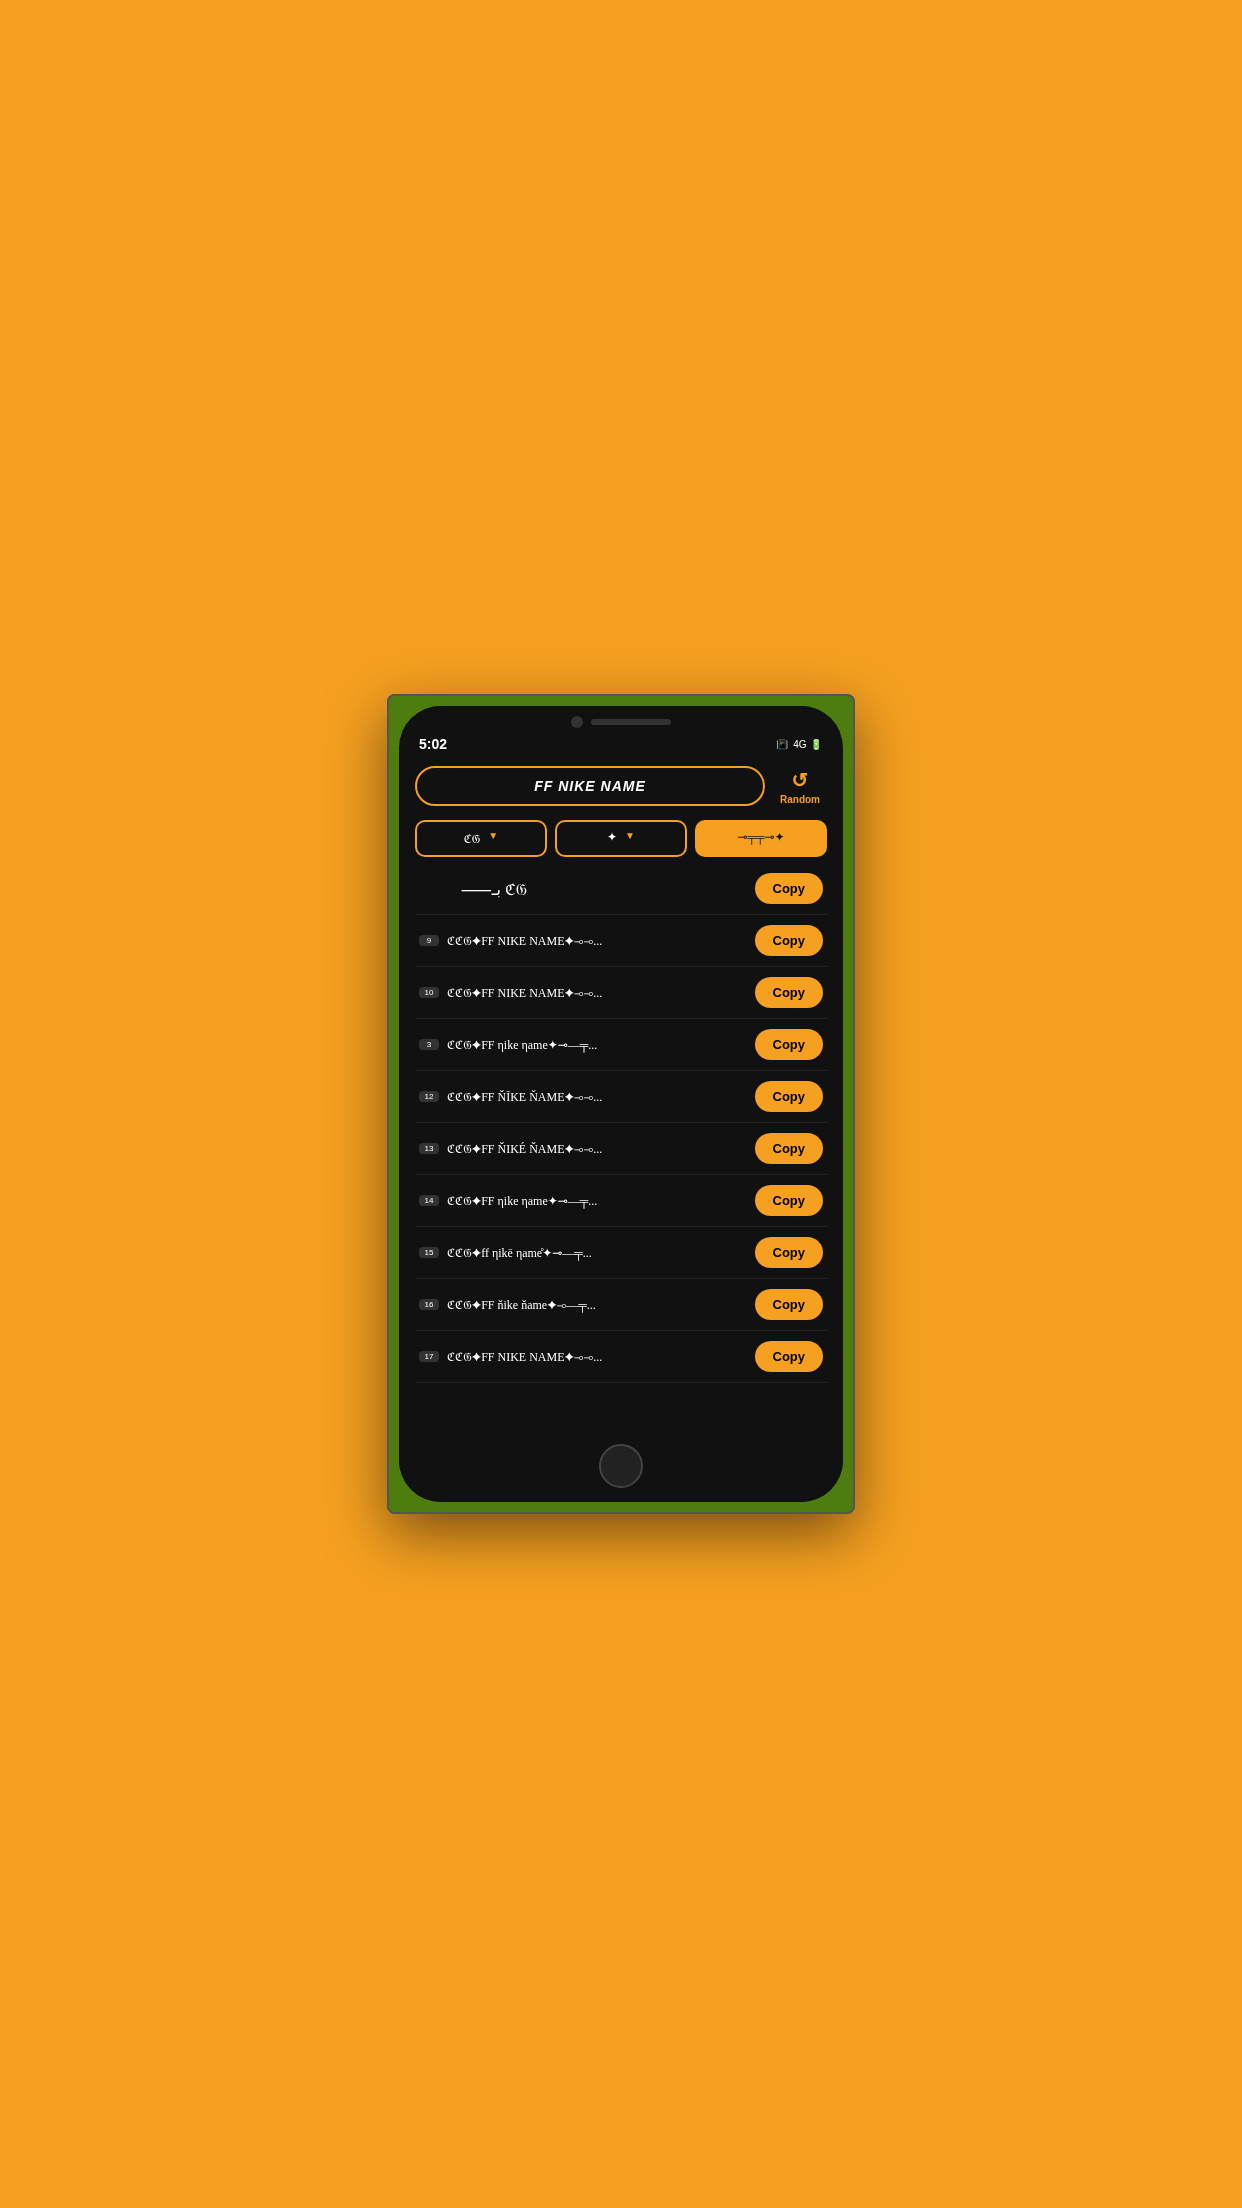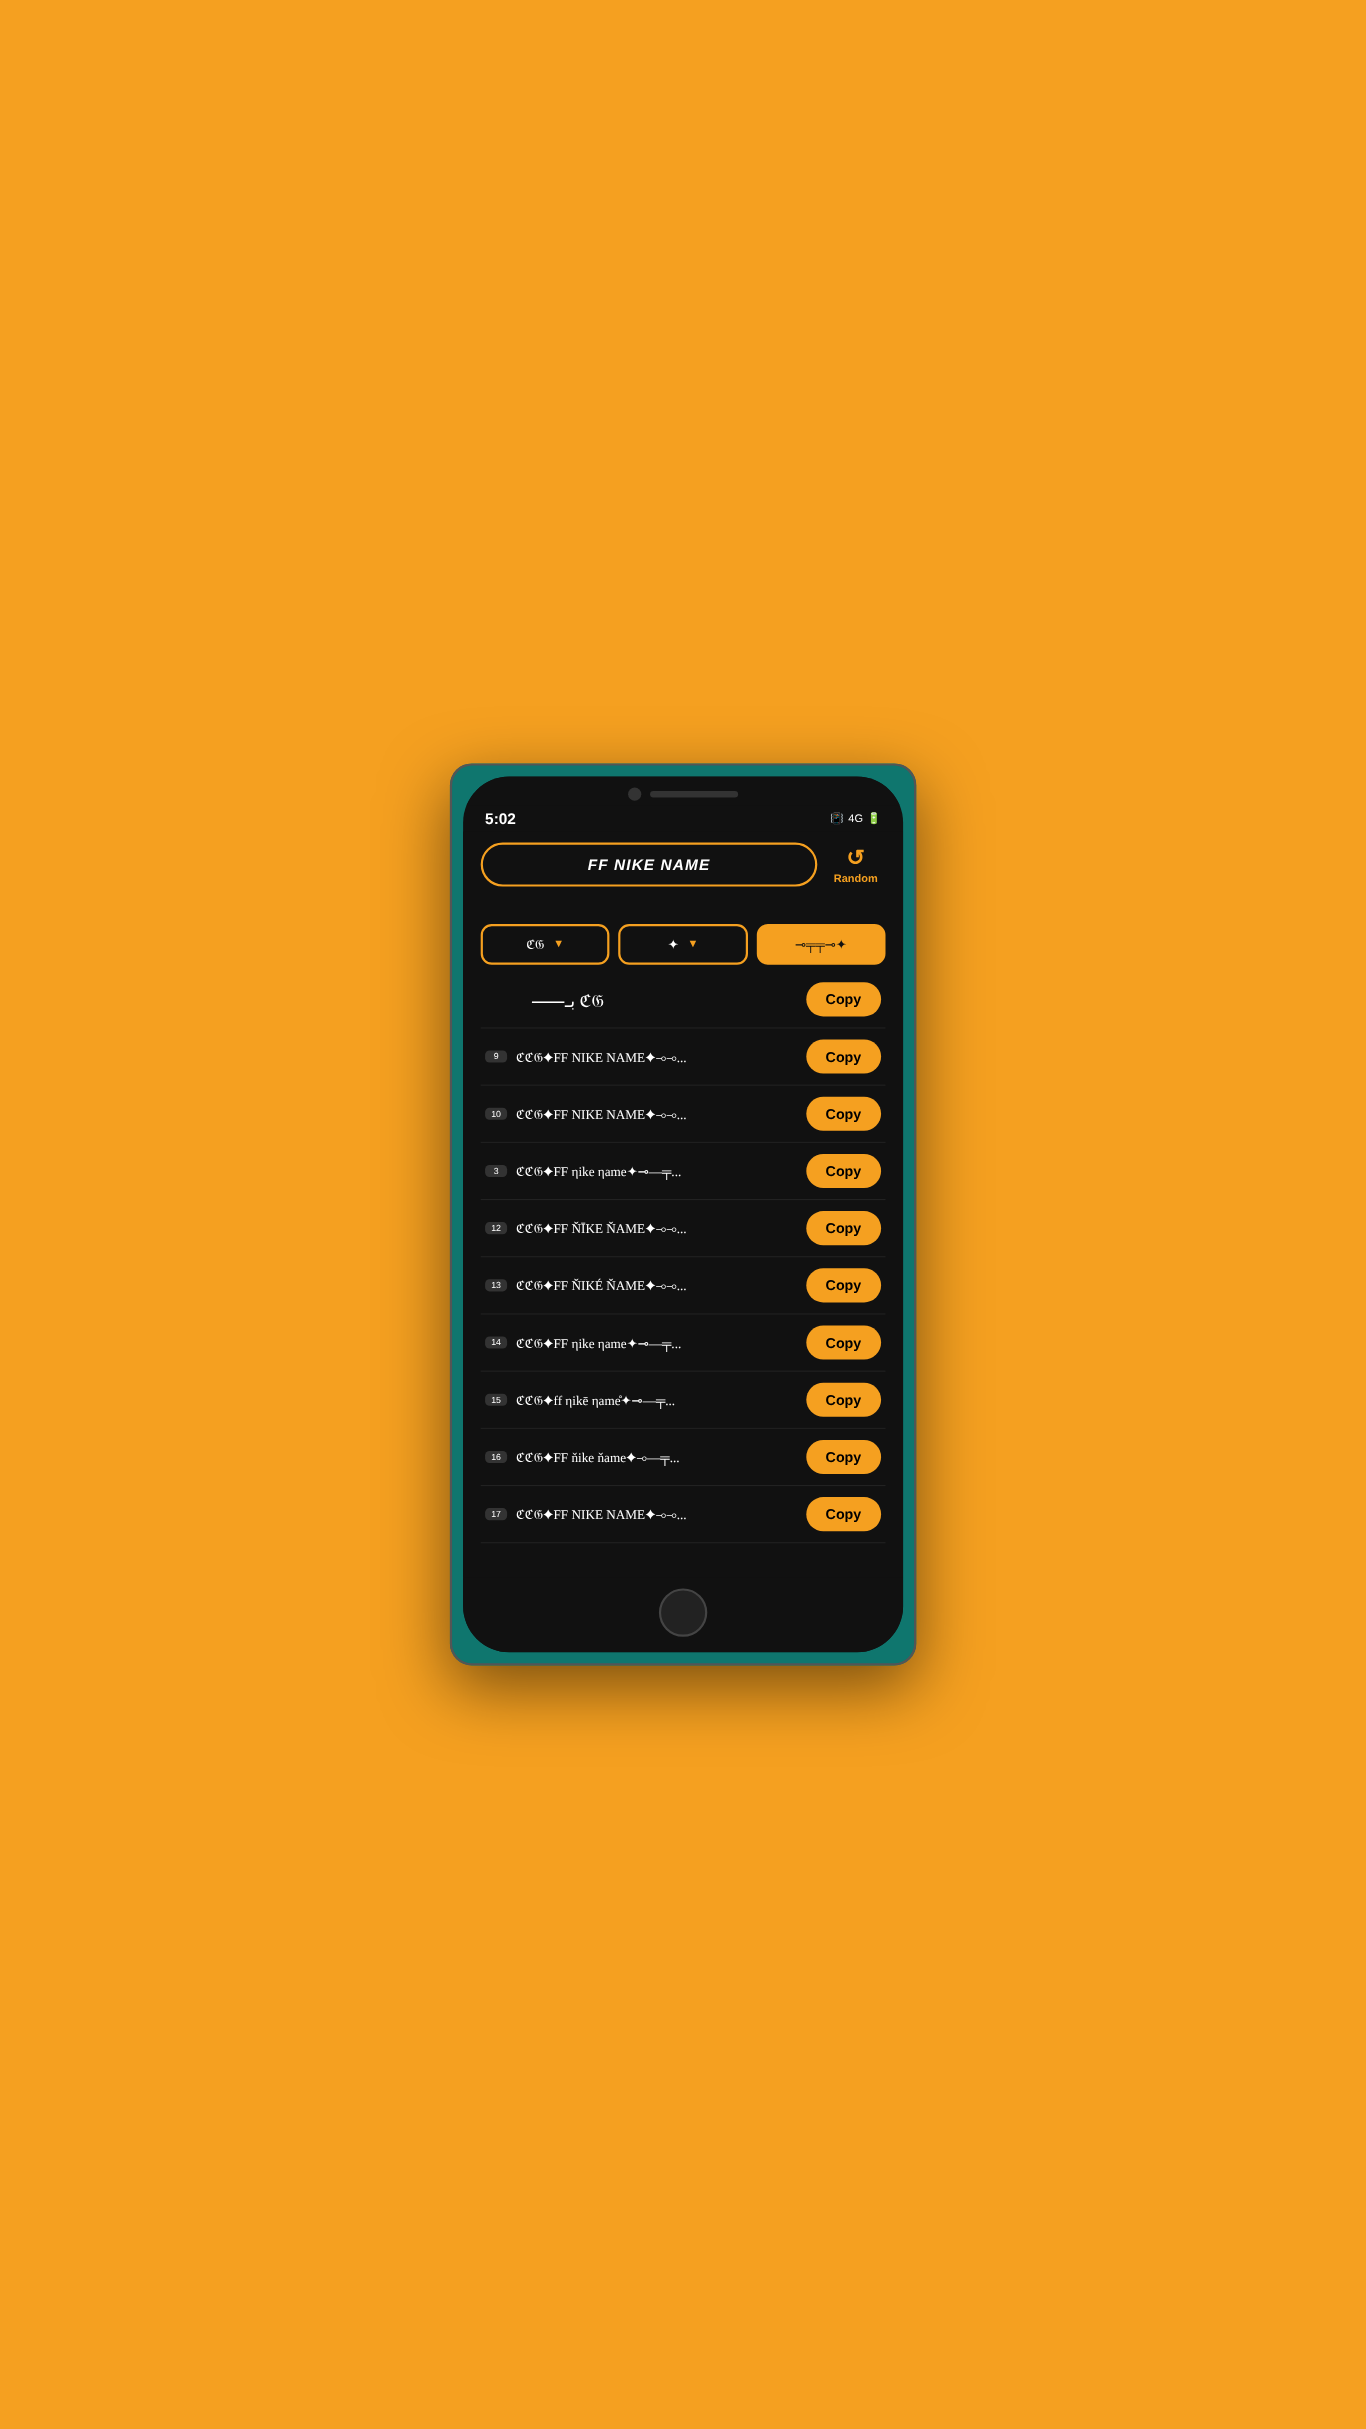--- a/index.html
+++ b/index.html
@@ -5,24 +5,24 @@
     * { margin: 0; padding: 0; box-sizing: border-box; }
     body {
       background: #f5a020;
       display: flex;
       justify-content: center;
       align-items: center;
       min-height: 100vh;
       font-family: -apple-system, BlinkMacSystemFont, 'Helvetica Neue', sans-serif;
     }
     .phone-outer {
-      width: 424px;
+      width: 468px;
       height: 820px;
-      background: #0f766e;
-      border-radius: 20px;
+      background: #4d7c0f;
+      border-radius: 8px;
       padding: 12px;
       box-shadow: 0 20px 60px rgba(0,0,0,0.5), inset 0 0 0 2px #555;
       position: relative;
     }
     .phone-inner {
       width: 100%;
       height: 100%;
       background: #111;
       border-radius: 42px;
       overflow: hidden;
@@ -137,25 +137,24 @@
     }
     .dropdown-btn {
       flex: 1;
       background: transparent;
       border: 2px solid #f5a020;
       border-radius: 10px;
       padding: 8px 6px;
       color: #fff;
       font-size: 12px;
       display: flex;
-      align-items: center;
+      align-items: flex-start;
       justify-content: center;
       gap: 8px;
       cursor: pointer;
-      margin-top: 20px;
     }
     .dropdown-arrow {
       color: #f5a020;
       font-size: 10px;
     }
     .dropdown-special {
       background: #f5a020;
       border-color: #f5a020;
       color: #111;
     }

